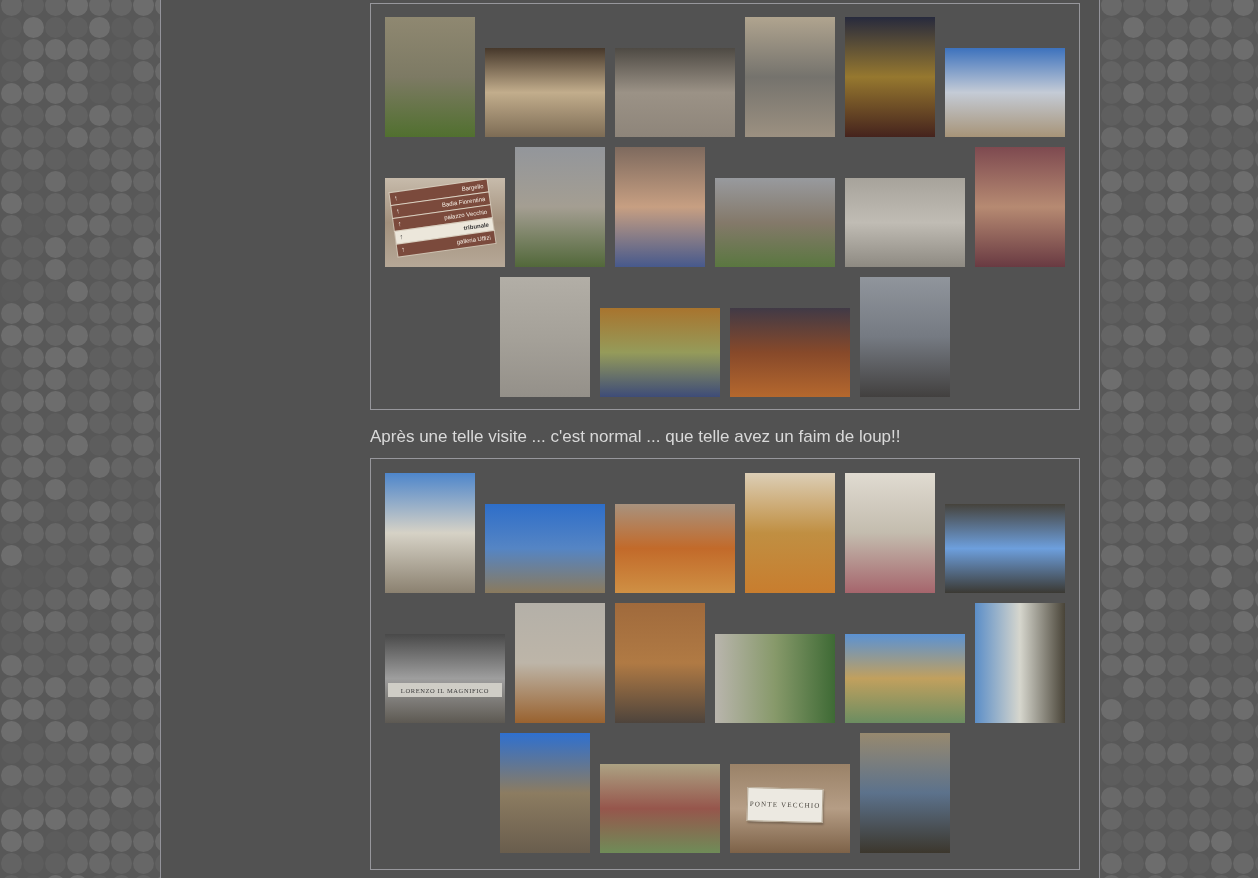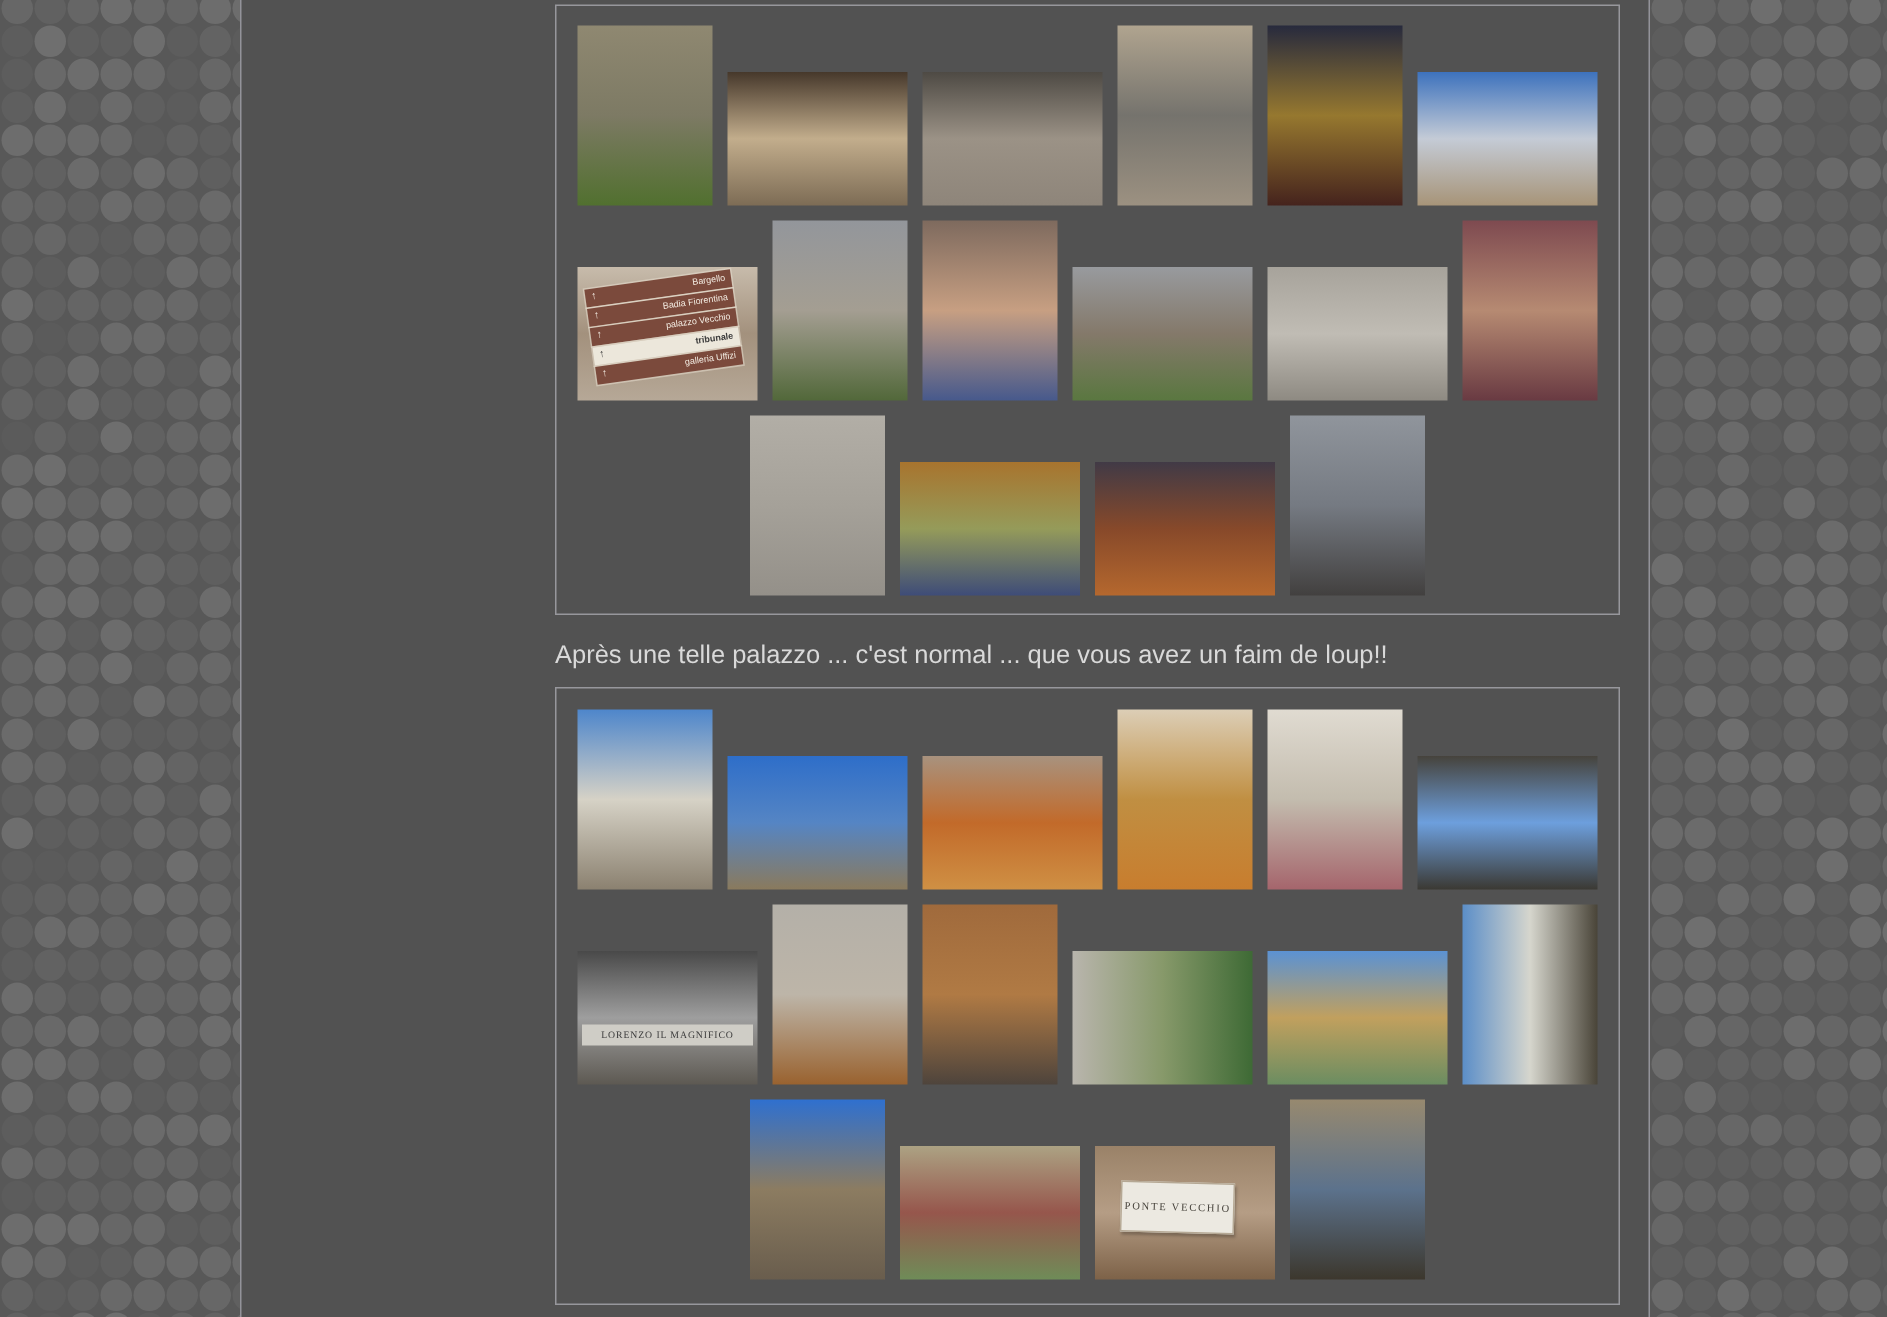--- a/index.html
+++ b/index.html
@@ -774,21 +774,21 @@
       <a class="thumb l" title="Marble relief of veiled woman in oval niche" style="background: linear-gradient(rgb(167, 163, 155), rgb(192, 188, 180), rgb(142, 138, 130));"></a>
       <a class="thumb p" title="Painting detail with embracing figures and gilt frame" style="background: linear-gradient(rgb(126, 74, 80), rgb(182, 138, 114), rgb(105, 58, 66));"></a>
     </div>
     <div class="g-row">
       <a class="thumb p" title="Small statue in oval wall niche with plaque" style="background: linear-gradient(rgb(178, 174, 166), rgb(165, 161, 153), rgb(148, 144, 137));"></a>
       <a class="thumb l" title="Plate of spaghetti al pesto on decorated plate" style="background: linear-gradient(rgb(168, 116, 46), rgb(149, 155, 90), rgb(62, 76, 120));"></a>
       <a class="thumb l" title="Dish of pasta with tomato sauce and a drink" style="background: linear-gradient(rgb(65, 58, 70), rgb(135, 73, 42), rgb(181, 104, 46));"></a>
       <a class="thumb p" title="Bell tower silhouette against grey clouds" style="background: linear-gradient(rgb(144, 149, 156), rgb(117, 122, 130), rgb(66, 64, 63));"></a>
     </div>
   </div>
-<div class="caption">Après une telle palazzo ... c'est normal ... que vous avez un faim de loup!!</div>
+<div class="caption">Après une telle visite ... c'est normal ... que telle avez un faim de loup!!</div>
 <div class="gallery g1" id="gallery-1">
     <div class="g-row">
       <a class="thumb p" title="Santa Croce church facade with tourists" style="background: linear-gradient(rgb(78, 134, 203), rgb(214, 210, 198), rgb(139, 129, 112));"></a>
       <a class="thumb l" title="Badia spire and Bargello tower against blue sky" style="background: linear-gradient(rgb(46, 110, 201), rgb(85, 133, 196), rgb(138, 122, 93));"></a>
       <a class="thumb l" title="Margherita pizza on restaurant table" style="background: linear-gradient(rgb(168, 146, 126), rgb(194, 106, 42), rgb(207, 144, 68));"></a>
       <a class="thumb p" title="Hands holding shield-shaped flatbread" style="background: linear-gradient(rgb(220, 206, 182), rgb(192, 143, 66), rgb(200, 125, 46));"></a>
       <a class="thumb p" title="Shop entrance with awning and climbing roses" style="background: linear-gradient(rgb(224, 219, 209), rgb(195, 188, 174), rgb(165, 101, 108));"></a>
       <a class="thumb l" title="Framed ceiling skylight showing blue sky" style="background: linear-gradient(rgb(70, 67, 60), rgb(109, 159, 221), rgb(59, 57, 51));"></a>
     </div>
     <div class="g-row">

